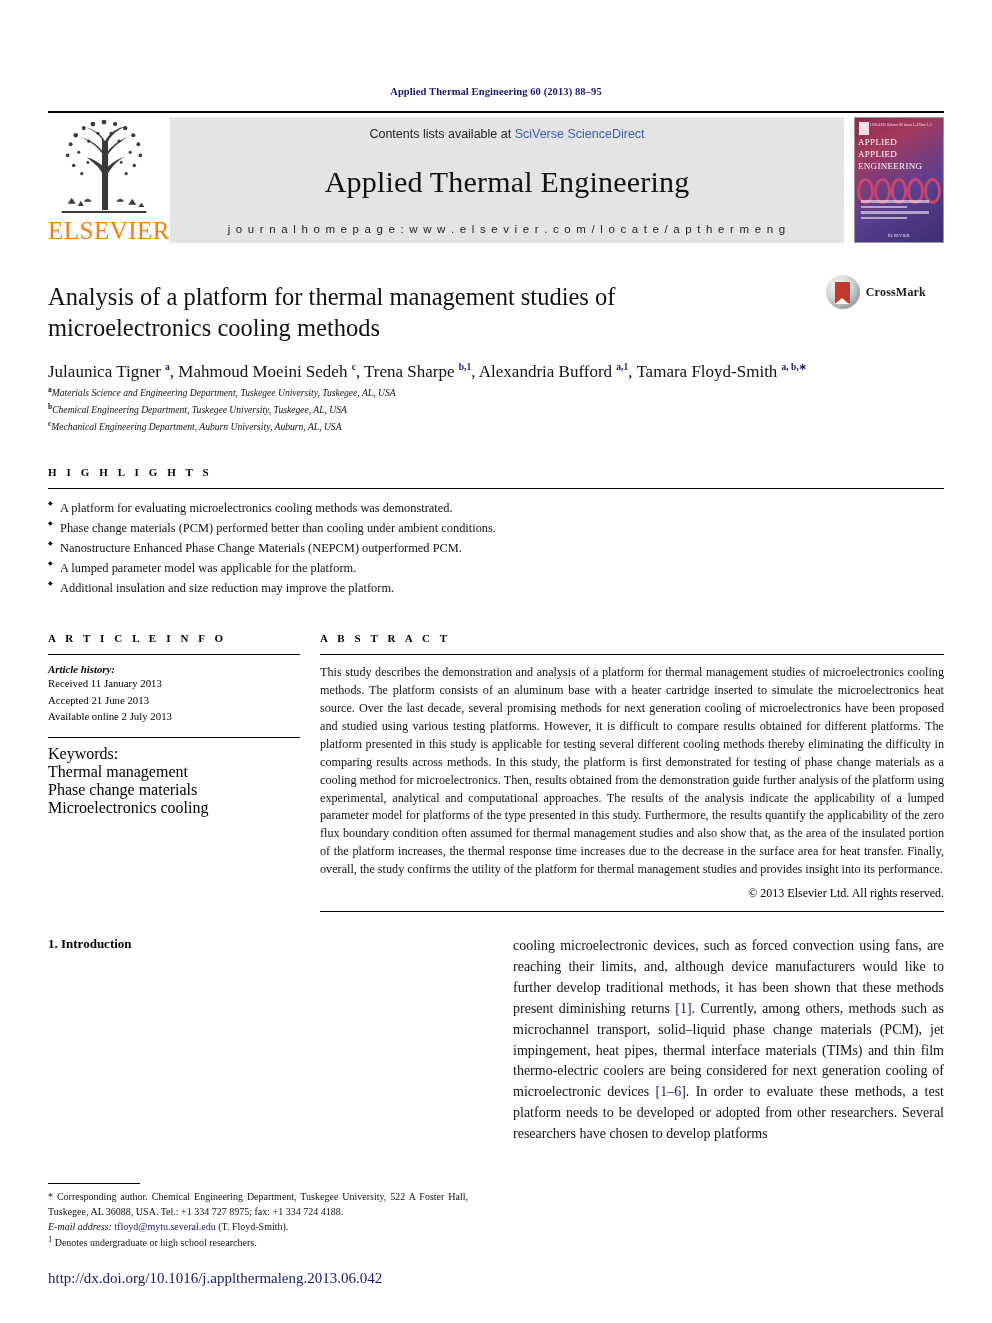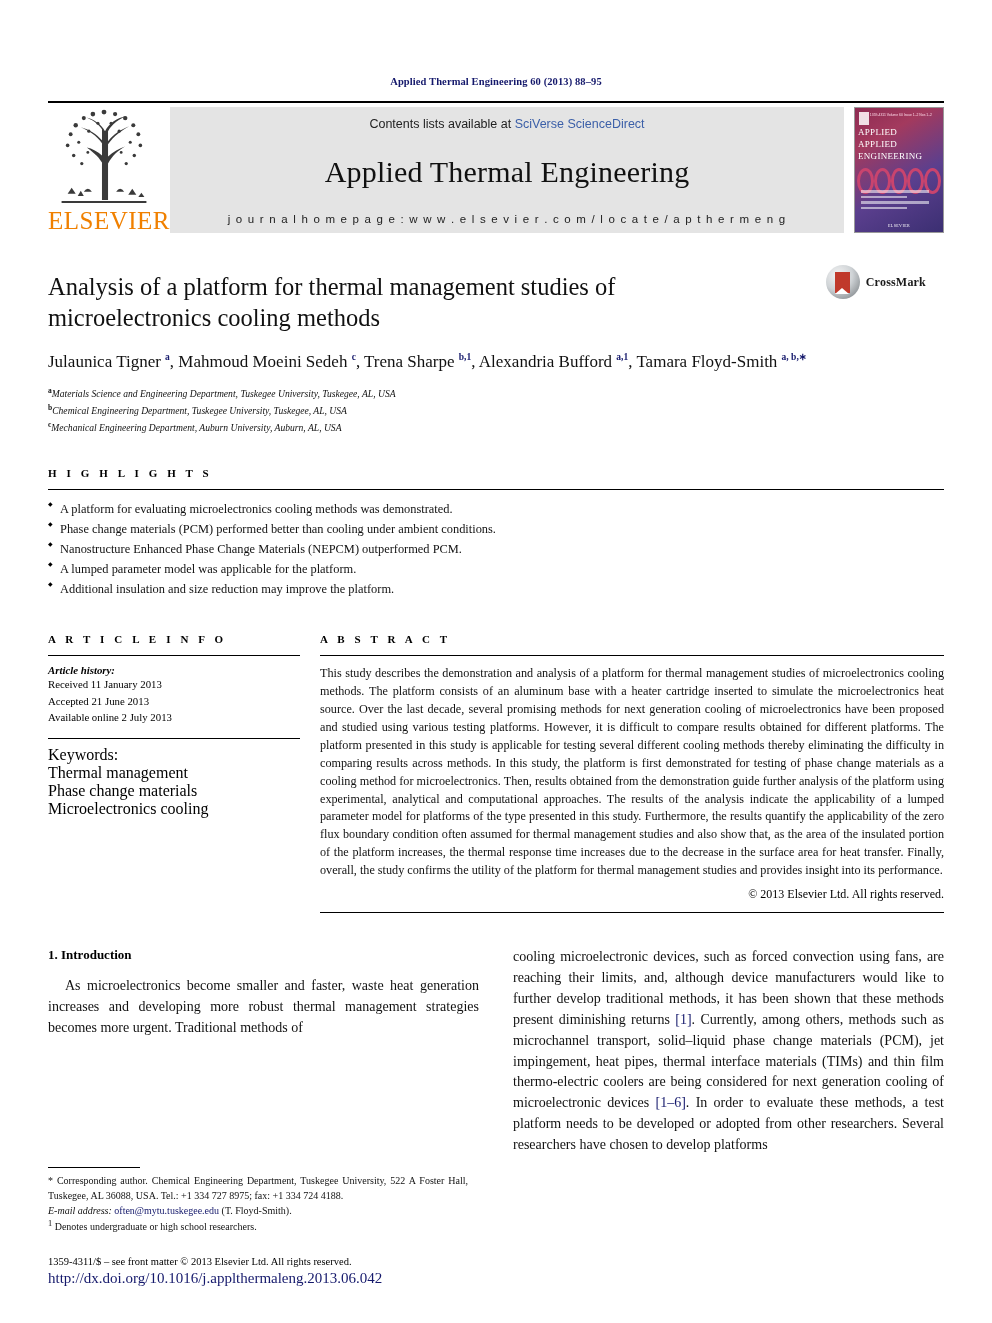--- a/index.html
+++ b/index.html
@@ -5,21 +5,21 @@
   * { box-sizing: border-box; }
   html, body { margin:0; padding:0; }
   body {
     width: 992px; height: 1323px;
     background: #ffffff;
     font-family: "Liberation Serif", serif;
     color: #000;
     position: relative;
     overflow: hidden;
   }
-  .page { position:relative; width:992px; height:1323px; padding: 0 48px; }
+  .page { position:relative; width:992px; height:1323px; padding: 10px 48px; }
 
   
   .running-head {
     text-align:center;
     font-family: "Liberation Serif", serif;
     font-weight: bold;
     font-size: 10.5px;
     color: #14186b;
     padding-top: 76px;
     letter-spacing: .1px;
@@ -79,21 +79,21 @@
     display:flex; align-items:center; justify-content:center;
   }
   .cm-book { width:15px; height:21px; background:#c0392b; position:relative; }
   .cm-book:after{ content:""; position:absolute; bottom:-1px; left:0; border-left:7.5px solid transparent;
      border-right:7.5px solid transparent; border-bottom:6px solid #fff; }
   .cm-label { font-family:"Liberation Serif", serif; font-weight:bold; font-size:12px; color:#1a1a1a; letter-spacing:.2px;}
 
   
   .authors { font-family:"Liberation Serif", serif; font-size:17px; line-height:1.45; margin-top:16px; color:#111; max-width:840px; }
   .authors sup { font-size:9.5px; color:#14186b; font-weight:bold; vertical-align: super; }
-  .affils { margin-top:11px; }
+  .affils { }
   .affils div { font-family:"Liberation Serif", serif; font-style:italic; font-size:9.6px; line-height:1.55; color:#111; }
   .affils sup { font-style:normal; font-weight:bold; font-size:7.5px; vertical-align:super; }
 
   
   .rule-thick { border-top:1.6px solid #000; }
 
   
   .highlights { margin-top:30px; }
   .sec-label {
     font-family:"Liberation Serif", serif; font-weight:bold; font-size:11px;
@@ -120,21 +120,21 @@
 
   .abs-rule { border-top:1.6px solid #000; margin-top:2px; }
   .abstract-text {
     font-family:"Liberation Serif", serif; font-size:12.2px; line-height:1.47;
     text-align:justify; padding-top:9px; color:#111; hyphens:auto;
   }
   .copyright { text-align:right; font-family:"Liberation Serif", serif; font-size:12px; margin-top:7px; }
   .abs-bottom-rule { border-top:1px solid #000; margin-top:10px; }
 
   
-  .body-cols { margin-top:34px; display:flex; gap:34px; }
+  .body-cols { margin-top:24px; display:flex; gap:34px; }
   .bcol { flex:1; }
   h2.sec-head { font-family:"Liberation Serif", serif; font-weight:bold; font-size:13px; margin:0 0 13px 0; }
   p.body-text {
     font-family:"Liberation Serif", serif; font-size:14px; line-height:1.49;
     text-align:justify; margin:0; text-indent:17px; color:#111; hyphens:auto;
   }
   .ref-link { color:#14186b; }
 
   
   .footnotes { position:absolute; left:48px; bottom:36px; width:420px; }
@@ -292,39 +292,37 @@
       <div class="abs-rule"></div>
       <div class="abstract-text">This study describes the demonstration and analysis of a platform for thermal management studies of microelectronics cooling methods. The platform consists of an aluminum base with a heater cartridge inserted to simulate the microelectronics heat source. Over the last decade, several promising methods for next generation cooling of microelectronics have been proposed and studied using various testing platforms. However, it is difficult to compare results obtained for different platforms. The platform presented in this study is applicable for testing several different cooling methods thereby eliminating the difficulty in comparing results across methods. In this study, the platform is first demonstrated for testing of phase change materials as a cooling method for microelectronics. Then, results obtained from the demonstration guide further analysis of the platform using experimental, analytical and computational approaches. The results of the analysis indicate the applicability of a lumped parameter model for platforms of the type presented in this study. Furthermore, the results quantify the applicability of the zero flux boundary condition often assumed for thermal management studies and also show that, as the area of the insulated portion of the platform increases, the thermal response time increases due to the decrease in the surface area for heat transfer. Finally, overall, the study confirms the utility of the platform for thermal management studies and provides insight into its performance.</div>
       <div class="copyright">© 2013 Elsevier Ltd. All rights reserved.</div>
       <div class="abs-bottom-rule"></div>
     </div>
   </div>
 
   <div class="body-cols">
     <div class="bcol">
       <h2 class="sec-head">1. Introduction</h2>
-      <p class="body-text">As microelectronics become smaller and faster, waste heat generation increases and developing more robust thermal management strategies becomes more urgent. Traditional methods of</p>
     </div>
     <div class="bcol">
       <p class="body-text" style="text-indent:0">
         <span>cooling microelectronic devices, such as forced convection using fans, are reaching their limits, and, although device manufacturers would like to further develop traditional methods, it has been shown that these methods present diminishing returns </span><span class="ref-link">[1]</span><span>. Currently, among others, methods such as microchannel transport, solid–liquid phase change materials (PCM), jet impingement, heat pipes, thermal interface materials (TIMs) and thin film thermo-electric coolers are being considered for next generation cooling of microelectronic devices </span><span class="ref-link">[1–6]</span><span>. In order to evaluate these methods, a test platform needs to be developed or adopted from other researchers. Several researchers have chosen to develop platforms</span>
       </p>
     </div>
   </div>
 
   <div class="footnotes">
     <div class="fn-rule"></div>
     <div class="fn">* Corresponding author. Chemical Engineering Department, Tuskegee University, 522 A Foster Hall, Tuskegee, AL 36088, USA. Tel.: +1 334 727 8975; fax: +1 334 724 4188.</div>
     <div class="fn lead">
       <em>E-mail address:</em>
-      <span class="mail">often@mytu.tuskegee.edu</span><span> (T. Floyd-Smith).</span>
+      <span class="mail">tfloyd@mytu.several.edu</span><span> (T. Floyd-Smith).</span>
     </div>
     <div class="fn lead">
       <sup>1</sup>
       <span>Denotes undergraduate or high school researchers.</span>
     </div>
     <div class="issn-block">
-      <div class="issn">1359-4311/$ – see front matter © 2013 Elsevier Ltd. All rights reserved.</div>
       <div class="doi">http://dx.doi.org/10.1016/j.applthermaleng.2013.06.042</div>
     </div>
   </div>
 
 </div>
 
 </body></html>

